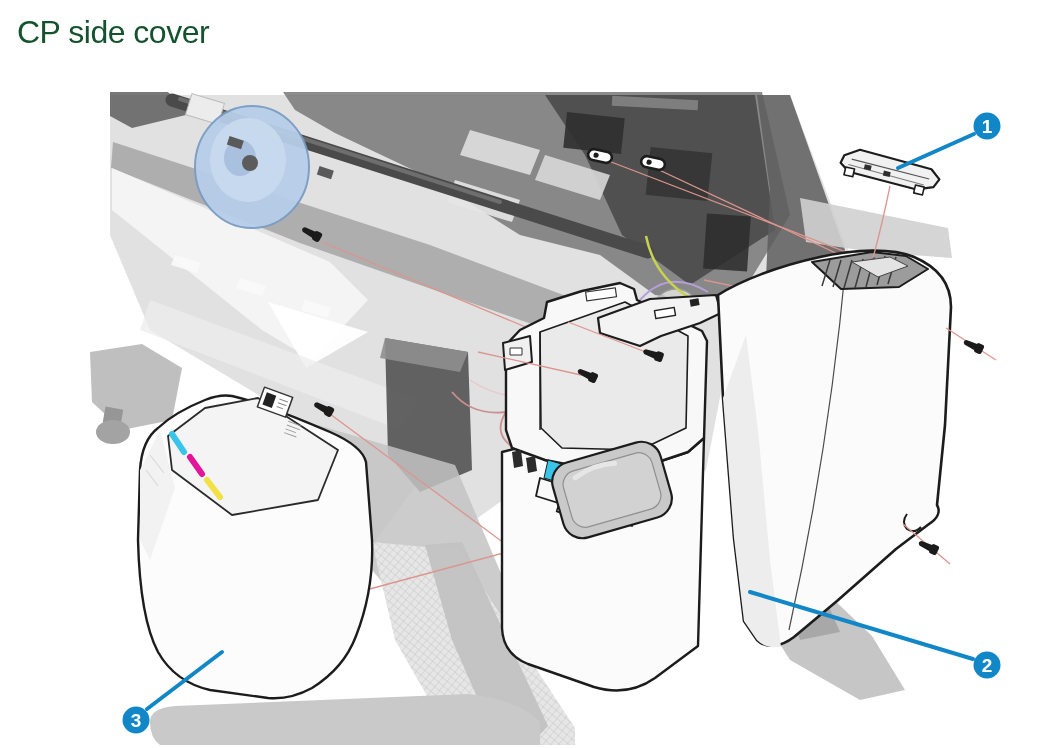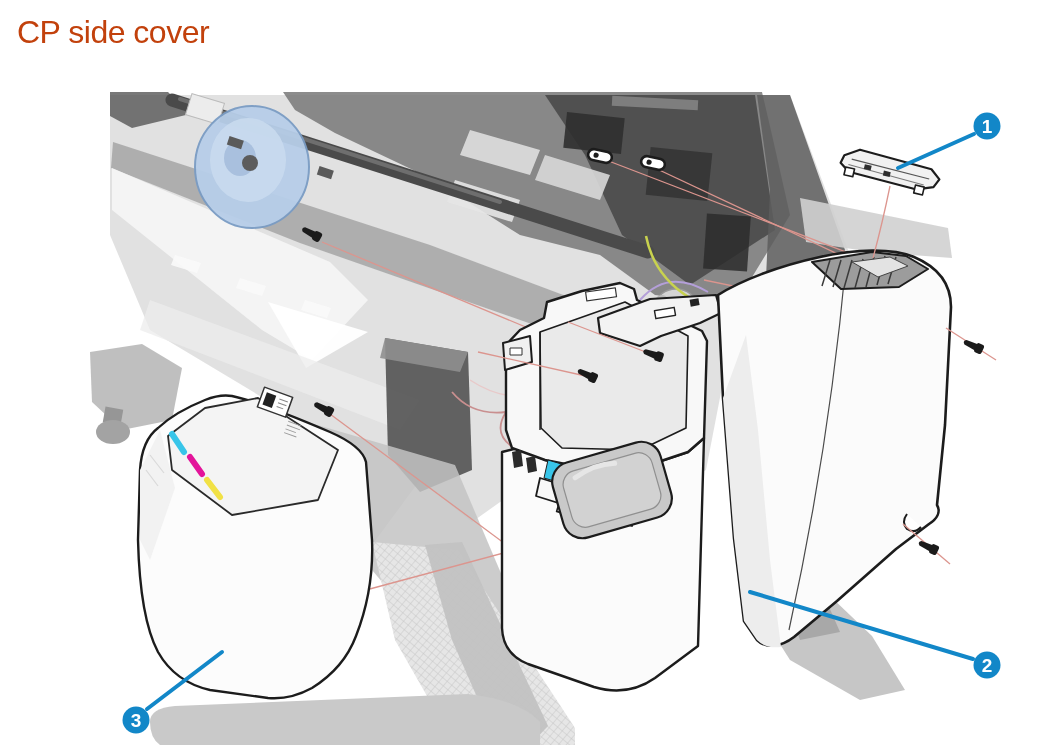--- a/index.html
+++ b/index.html
@@ -7,21 +7,21 @@
     position:relative;
     width:1044px;height:748px;
     background:#ffffff;
     font-family:"Liberation Sans",sans-serif;
     overflow:hidden;
   }
   .title{
     position:absolute;top:14px;left:17px;
     margin:0;
     font-size:32px;font-weight:400;letter-spacing:-.5px;
-    color:#c2410c;
+    color:#14532d;
   }
   .figure-wrap{position:absolute;inset:0;}
   svg{display:block;width:1044px;height:748px;}
   .callout-num{
     font-family:"Liberation Sans",sans-serif;
     font-size:19px;font-weight:bold;
   }
 </style>
 </head>
 <body>

